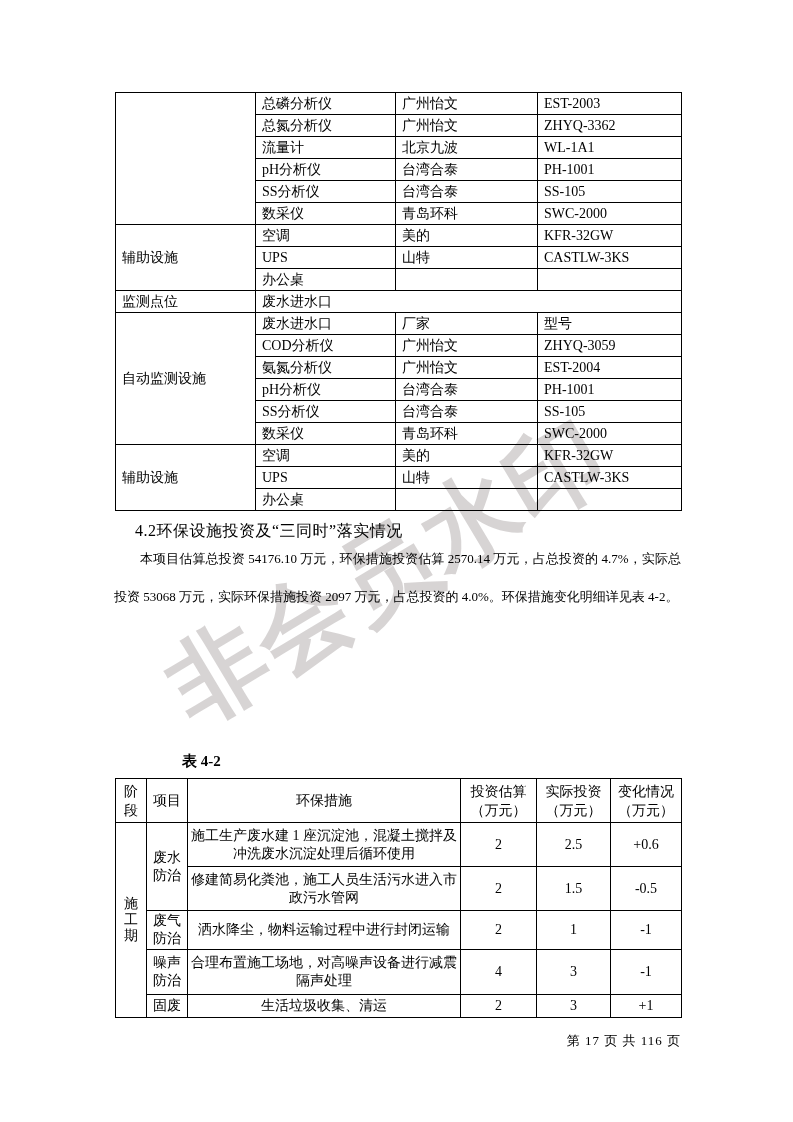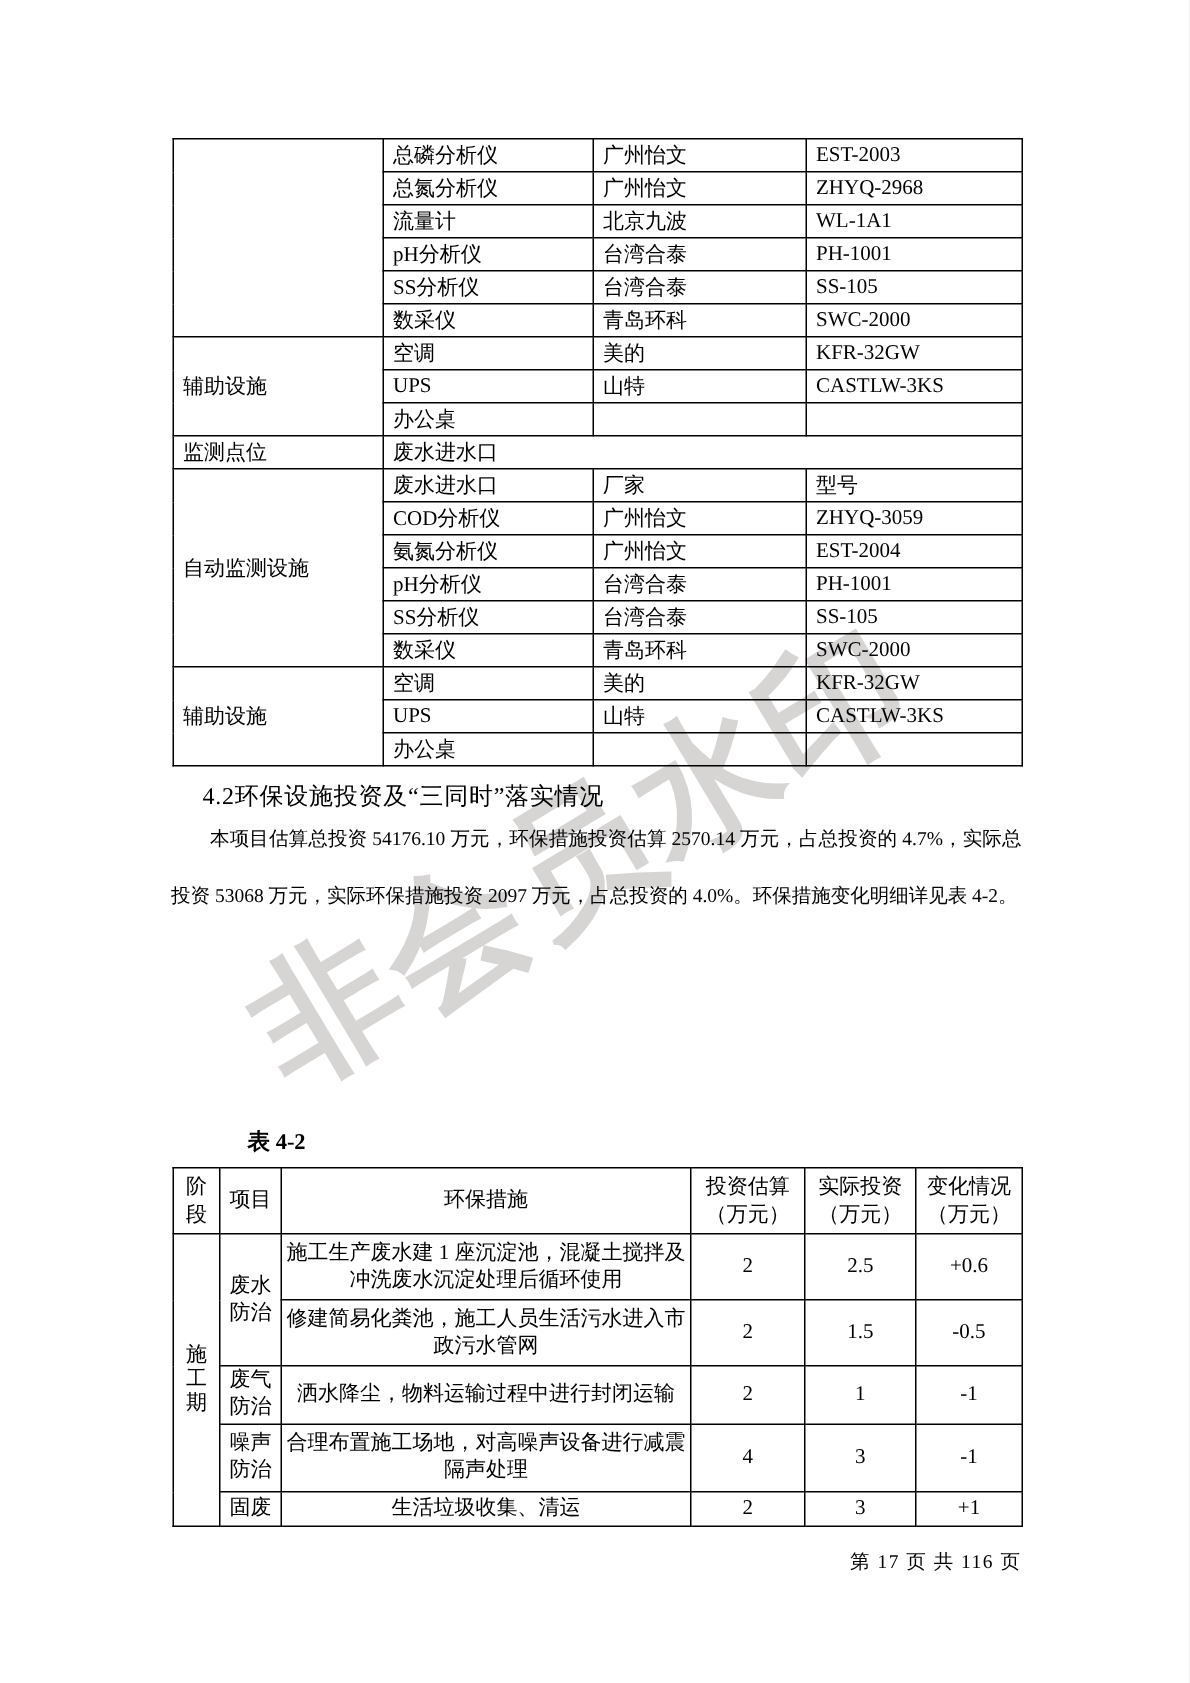--- a/index.html
+++ b/index.html
@@ -30,21 +30,21 @@
   .hdr2 span { display:block; line-height:19px; }
   .stage-vert { width:16px; margin:12px auto; word-break:break-all; line-height:16px; }
   .item-cell { word-break:break-all; line-height:18px; padding:0 4px; }
   .measure-cell { line-height:20px; }
   .num-cell { font-size:14px; }
   .heading { position:absolute; left:135px; top:510px; font-size:16px; font-weight:normal; letter-spacing:0.5px;margin-top:11px; }
   .para {
     position:absolute; left:114px; top:540px; width:567px;
     font-size:13px; line-height:37.5px; text-align:justify; text-indent:2em;
   }
-  .caption { position:absolute; left:115px; top:752px; width:566px; height:22px; font-size:15px; font-weight:bold; }
+  .caption { position:absolute; left:132px; top:752px; width:566px; height:22px; font-size:15px; font-weight:bold; }
   .caption-label { position:absolute; left:50px; top:0; }
   .caption-title { position:absolute; left:160px; top:0; letter-spacing:0.5px; }
   .footer { position:absolute; top:1032px; right:112px; font-size:13px; letter-spacing:1px;text-align:right; }
 </style>
 </head>
 <body>
 
 <div class="page">
 
   <div class="watermark">非会员水印</div>
@@ -61,21 +61,21 @@
       <tbody>
           <tr>
         <td rowspan="6"></td>
         <td>总磷分析仪</td>
         <td>广州怡文</td>
         <td>EST-2003</td>
       </tr>
       <tr>
         <td>总氮分析仪</td>
         <td>广州怡文</td>
-        <td>ZHYQ-2968</td>
+        <td>ZHYQ-3362</td>
       </tr>
       <tr>
         <td>流量计</td>
         <td>北京九波</td>
         <td>WL-1A1</td>
       </tr>
       <tr>
         <td>pH分析仪</td>
         <td>台湾合泰</td>
         <td>PH-1001</td>

